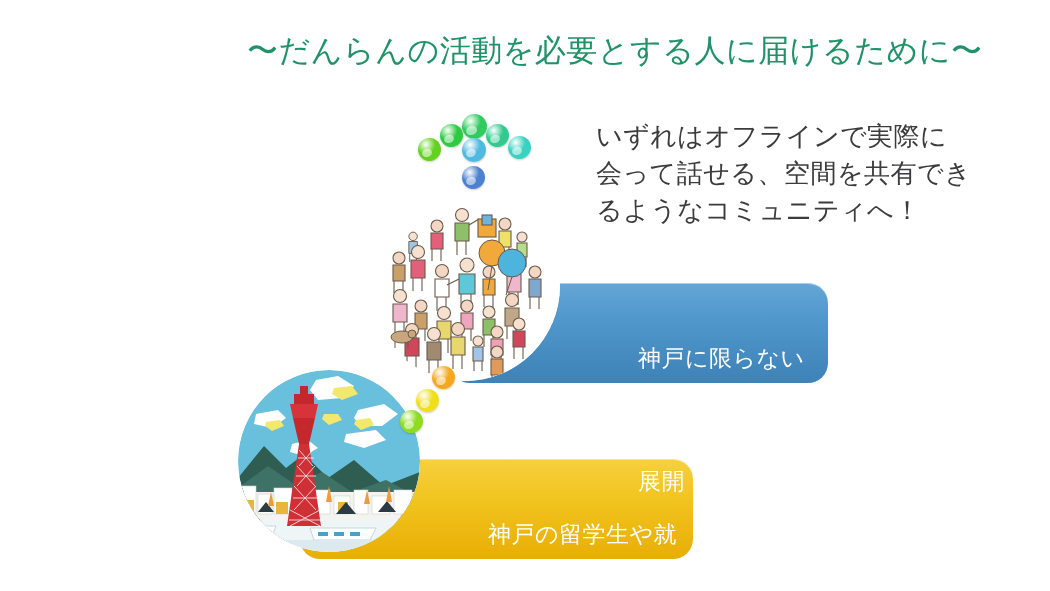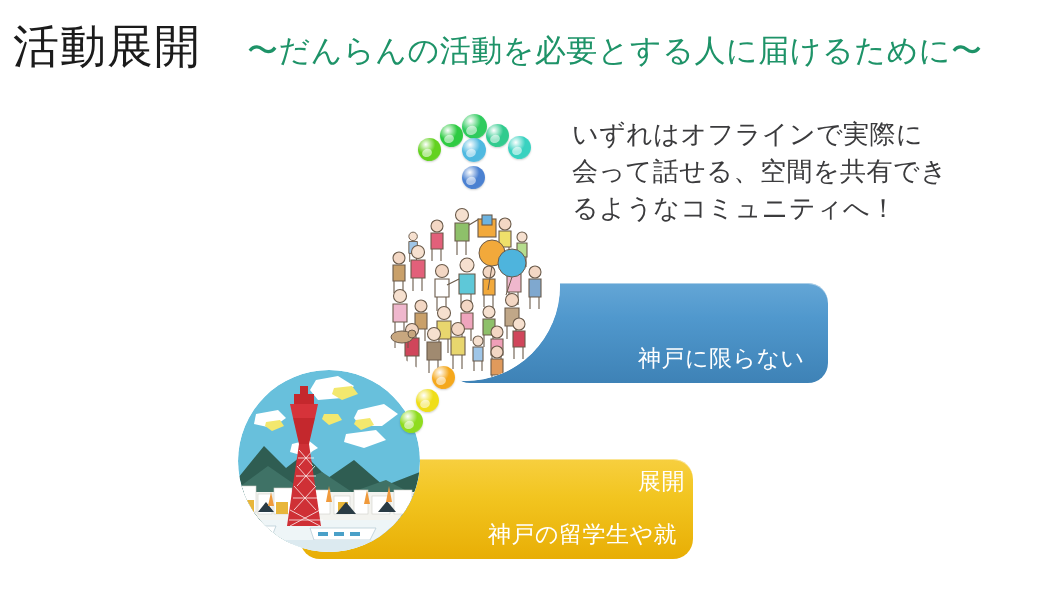--- a/index.html
+++ b/index.html
@@ -52,24 +52,23 @@
   
   .body-text {
     position: absolute;
     color: #3b3b3d;
     font-size: 26px;
     line-height: 37px;
     letter-spacing: 0.5px;
     white-space: pre-line;
   }
   #text-offline {
-    left: 572px;
+    left: 596px;
     top: 118px;
     width: 420px;
-    font-family: Liberation Mono, monospace;
   }
   #text-nationwide {
     left: 48px;
     top: 228px;
     width: 320px;
   }
 
   
   .banner {
     position: absolute;
@@ -145,21 +144,20 @@
     background: rgba(255,255,255,0.55);
     transform: rotate(-20deg);
   }
 </style>
 </head>
 <body>
 
 <div id="slide">
 
   <div id="title-block">
-    <div id="page-title">活動展開</div>
     <div id="page-subtitle">〜だんらんの活動を必要とする人に届けるために〜</div>
   </div>
 
   <div class="banner" id="banner-blue">
     <div class="banner-text">神戸に限らない全国各地
 域へのサポート展開</div>
   </div>
 
   <div class="banner" id="banner-yellow">
     <div class="banner-text">神戸の留学生や就労性へ

